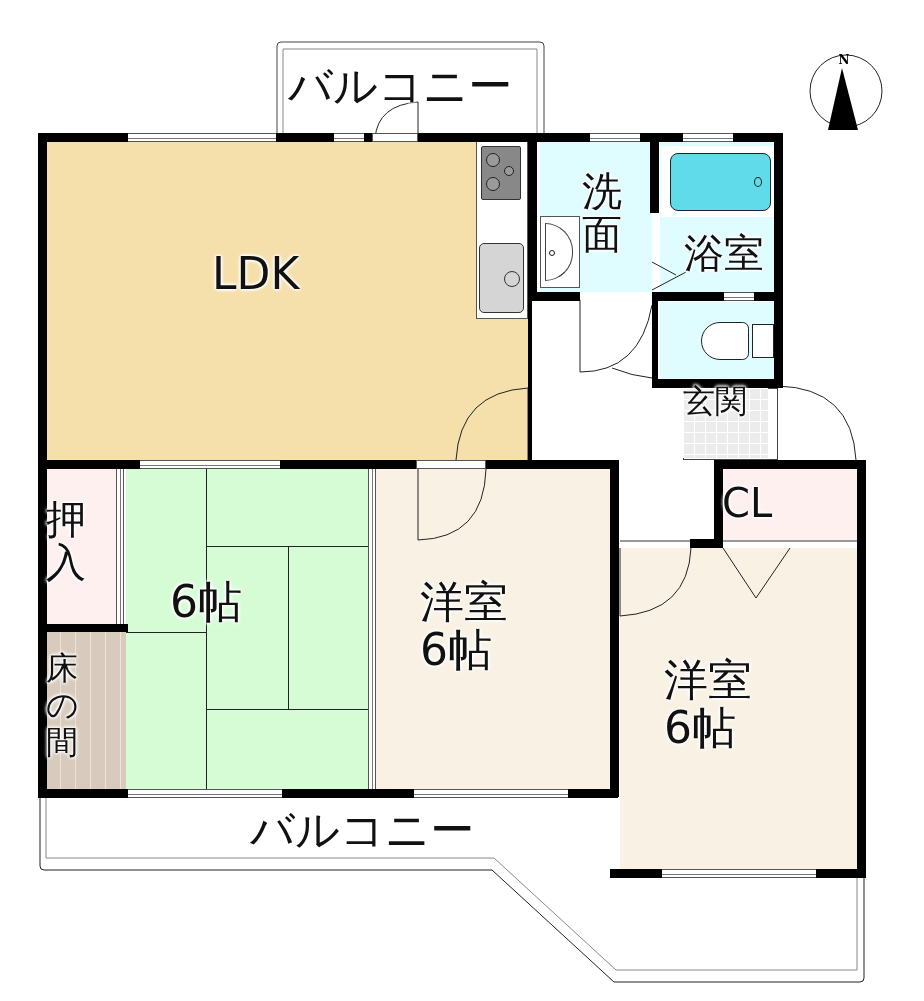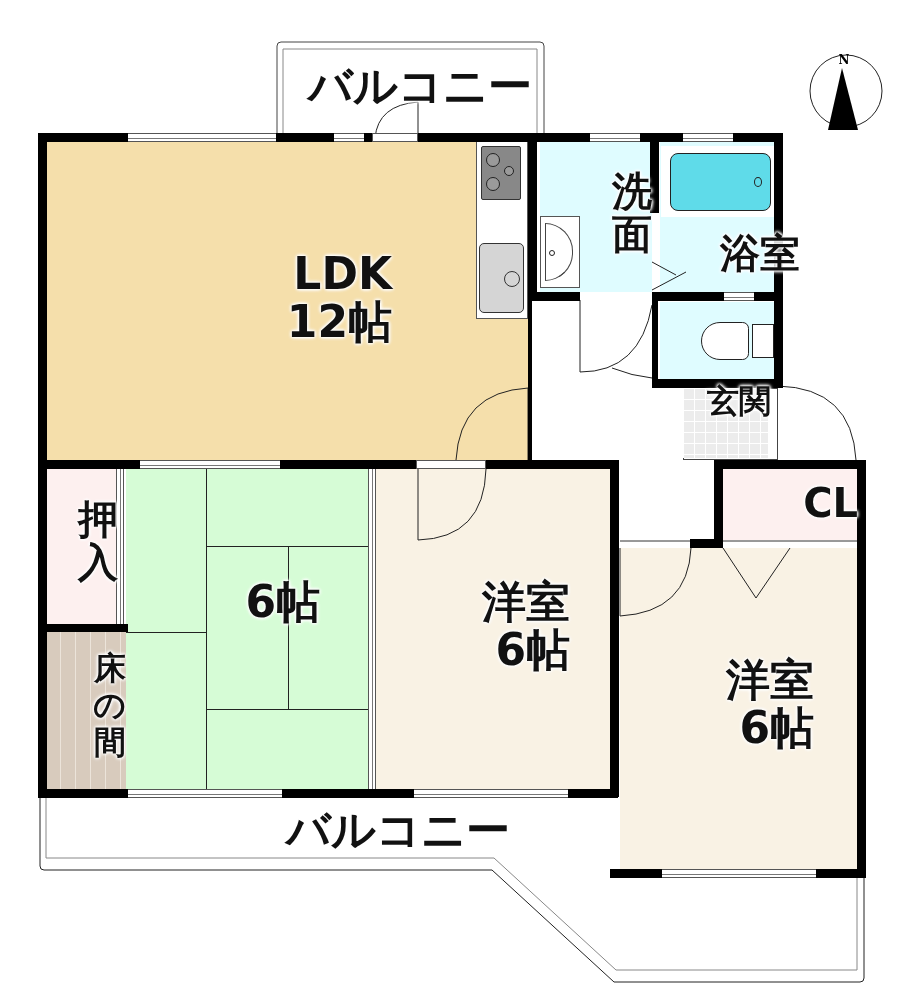--- a/index.html
+++ b/index.html
@@ -1,20 +1,20 @@
 <!DOCTYPE html>
 <html><head>
 <meta charset="utf-8">
 <style>
   html, body { margin:0; padding:0; background:#ffffff; }
   body { width:924px; height:1001px; position:relative; overflow:hidden; font-family:"DejaVu Sans", sans-serif; }
   .abs { position:absolute; }
   .room { position:absolute; }
   .wall { position:absolute; background:#000; }
-  .lbl { position:absolute; color:#111; text-align:right; line-height:1.08; font-weight:bold;
+  .lbl { position:absolute; color:#111; text-align:left; line-height:1.08; font-weight:normal;
          text-shadow: 0 0 3px #fff, 0 0 3px #fff, 0 0 4px #fff, 0 0 4px #fff; white-space:nowrap; }
   .lbl span { display:block; }
   .win { position:absolute; background:#fff; border-top:1px solid #555; border-bottom:1px solid #555; box-sizing:border-box; }
   .win::after { content:""; position:absolute; left:0; right:0; top:50%; border-top:1px solid #777; }
   .winv { position:absolute; background:#fff; border-left:1px solid #555; border-right:1px solid #555; box-sizing:border-box; }
   .winv::after { content:""; position:absolute; top:0; bottom:0; left:50%; border-left:1px solid #777; }
   svg.overlay { position:absolute; left:0; top:0; }
   .tatami-line { position:absolute; background:#222; }
 </style>
 </head>
@@ -149,21 +149,20 @@
 <div class="abs" style="left:416px;top:460px;width:70px;height:9px;background:#fff;border:1px solid #555;box-sizing:border-box;"></div>
 <div class="win" style="left:128px;top:789px;width:154px;height:9px;"></div>
 <div class="win" style="left:414px;top:789px;width:154px;height:9px;"></div>
 <div class="win" style="left:662px;top:869px;width:154px;height:9px;"></div>
 
 <div class="lbl" style="left:288px;top:62px;width:244px;font-size:44px;">バルコニー</div>
 <div class="lbl" style="left:250px;top:806px;width:260px;font-size:44px;">バルコニー</div>
 
 <div class="lbl" style="left:212px;top:250px;width:180px;font-size:44px;">
   <span>LDK</span>
-  <span>12帖</span>
 </div>
 
 <div class="lbl" style="left:582px;top:170px;width:70px;font-size:40px;">
   <span>洗</span>
   <span>面</span>
 </div>
 <div class="lbl" style="left:660px;top:232px;width:116px;font-size:40px;margin-left:24px;">浴室</div>
 <div class="lbl" style="left:683px;top:384px;width:88px;font-size:32px;">玄関</div>
 <div class="lbl" style="left:722px;top:482px;width:136px;font-size:40px;">CL</div>
 

